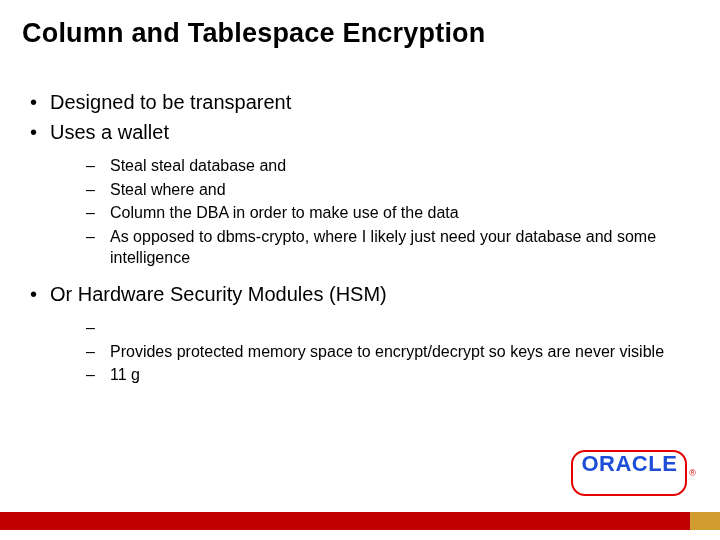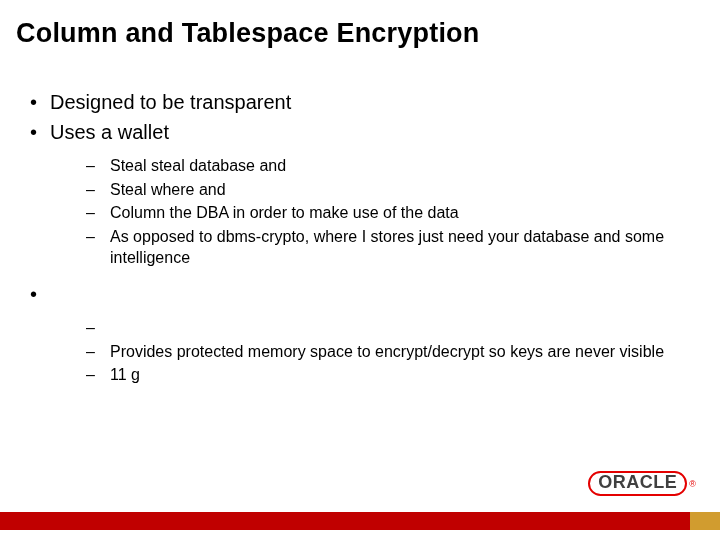--- a/index.html
+++ b/index.html
@@ -1,30 +1,30 @@
 <!DOCTYPE html>
 <html><head>
 <meta charset="utf-8">
 <style>
   * { margin: 0; padding: 0; box-sizing: border-box; }
   html, body { width: 720px; height: 540px; background: #fff; font-family: Arial, Helvetica, sans-serif; overflow: hidden; }
   .slide { width: 720px; height: 540px; position: relative; }
-  .title { font-size: 27px; font-weight: bold; color: #000; padding: 18px 0 0 16px; letter-spacing: 0.2px; }
+  .title { font-size: 27px; font-weight: bold; color: #000; padding: 18px 0 0 22px; letter-spacing: 0.2px; }
   .content { padding: 40px 26px 0 30px; }
   .bullet-l1 { display: flex; align-items: flex-start; font-size: 20px; color: #000; margin-bottom: 4px; line-height: 1.3; }
   .bullet-l1 .marker { min-width: 20px; font-size: 20px; line-height: 1.3; }
   .sublist { padding: 6px 0 10px 56px; }
   .bullet-l2 { display: flex; align-items: flex-start; font-size: 16px; color: #000; line-height: 1.35; margin-bottom: 2px; }
   .bullet-l2 .marker { min-width: 24px; font-size: 16px; line-height: 1.35; }
   .footer { position: absolute; left: 0; bottom: 10px; width: 100%; }
   .stripe { height: 18px; width: 100%; display: flex; }
   .stripe .red { flex: 1; background: #c00000; }
   .stripe .gold { width: 30px; background: #d19c2f; }
   .logo-wrap { position: absolute; right: 24px; bottom: 34px; display: flex; align-items: center; }
-  .oracle-logo { font-family: Arial, Helvetica, sans-serif; font-weight: 900; font-size: 18px; color: #404040; letter-spacing: 0.5px; border: 2.5px solid #e40000; border-radius: 14px; padding: 0 8px 1px 8px; line-height: 1.1; }
+  .oracle-logo { font-family: Arial, Helvetica, sans-serif; font-weight: 900; font-size: 22px; color: #1d4ed8; letter-spacing: 0.5px; border: 2.5px solid #e40000; border-radius: 14px; padding: 0 8px 18px 8px; line-height: 1.1; }
   .reg { font-size: 9px; color: #e40000; vertical-align: top; margin-left: 2px; }
 </style>
 </head>
 <body>
 
 <div class="slide">
   <h1 class="title">Column and Tablespace Encryption</h1>
 
   <div class="content">
 
@@ -45,26 +45,27 @@
       <div class="bullet-l2">
         <span class="marker">–</span>
         <span>Steal where and</span>
       </div>
       <div class="bullet-l2">
         <span class="marker">–</span>
         <span>Column the DBA in order to make use of the data</span>
       </div>
       <div class="bullet-l2">
         <span class="marker">–</span>
-        <span>As opposed to dbms-crypto, where I stores just need your database and some intelligence</span>
+        <span>As opposed to dbms-crypto, where I likely just need your database and some intelligence</span>
       </div>
     </div>
 
     <div class="bullet-l1">
       <span class="marker">•</span>
+      <span>Or Hardware Security Modules (HSM)</span>
     </div>
     <div class="sublist">
       <div class="bullet-l2">
         <span class="marker">–</span>
       </div>
       <div class="bullet-l2">
         <span class="marker">–</span>
         <span>Provides protected memory space to encrypt/decrypt so keys are never visible</span>
       </div>
       <div class="bullet-l2">

